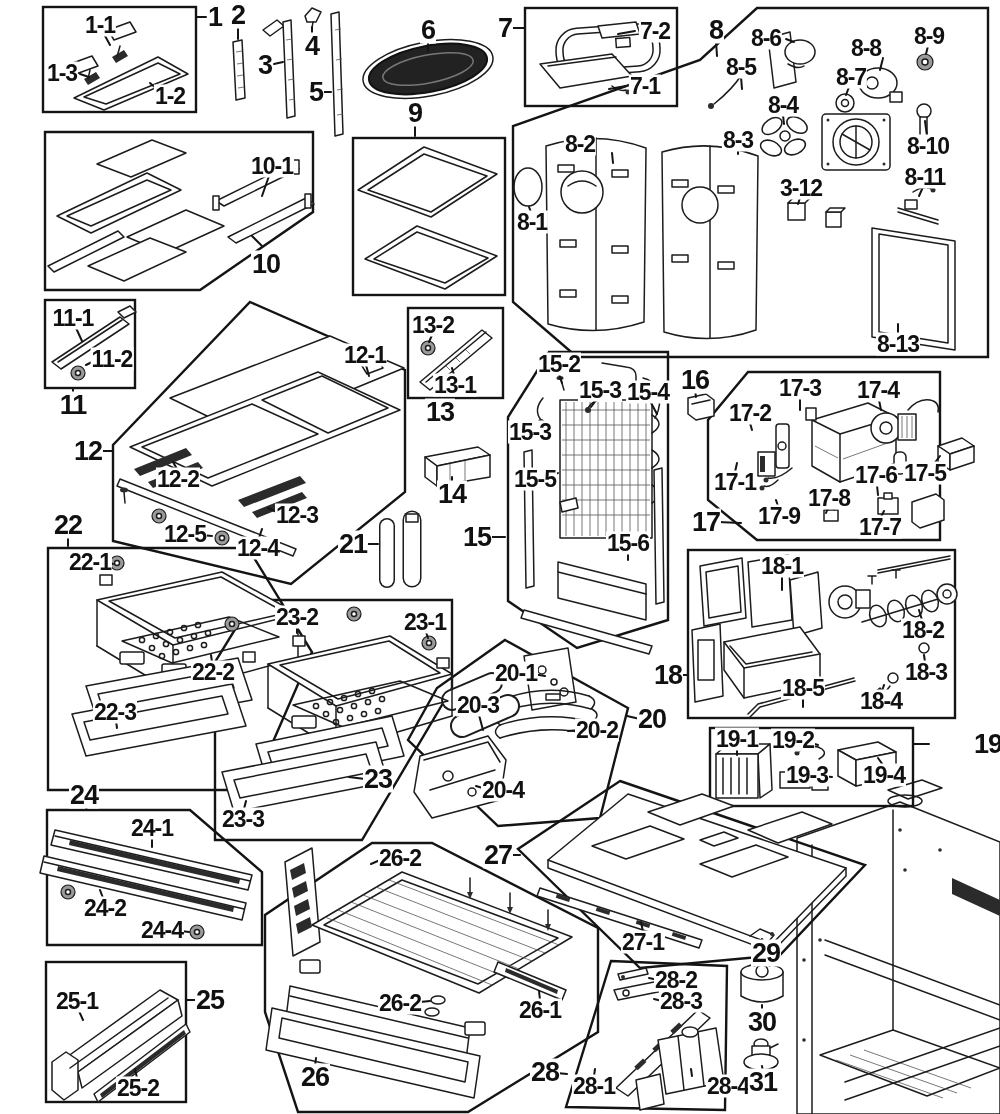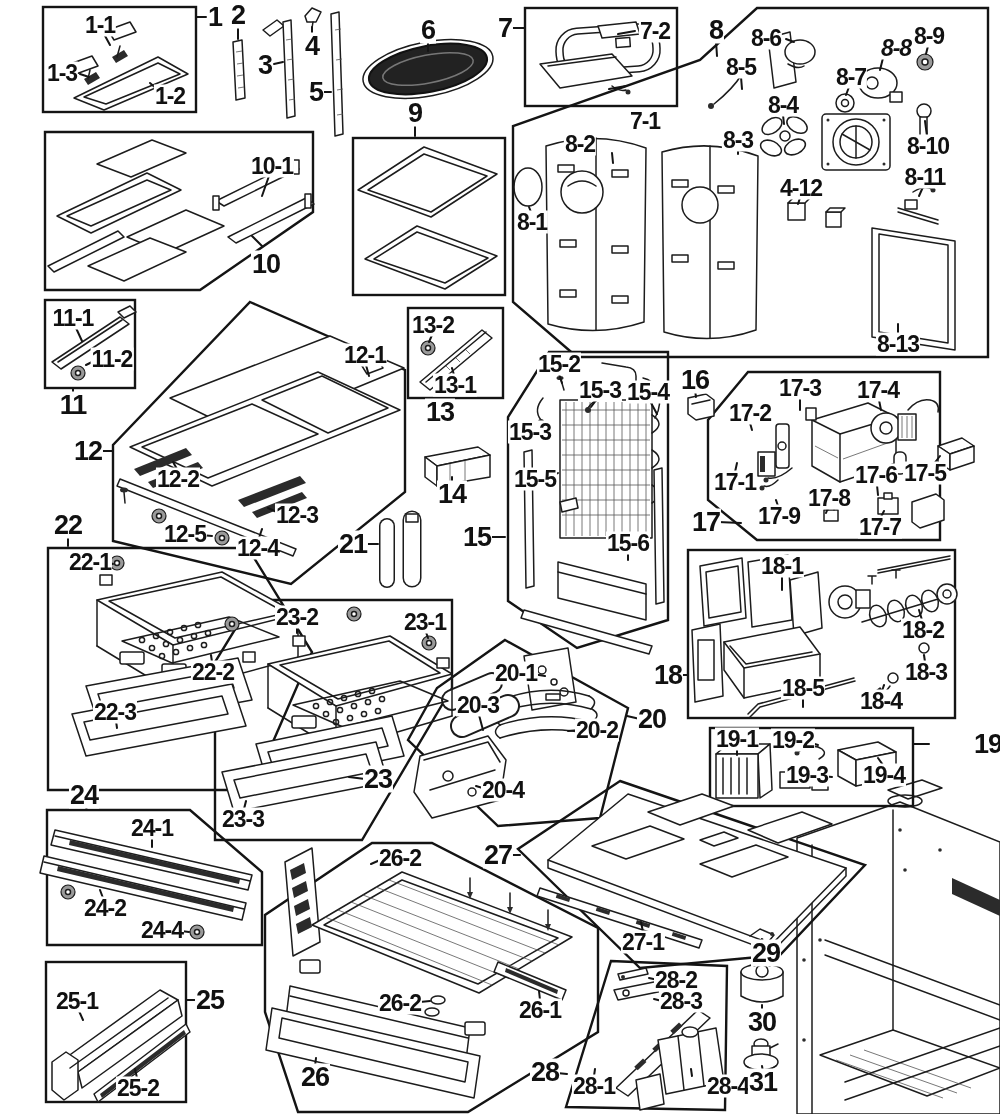--- a/index.html
+++ b/index.html
@@ -711,32 +711,32 @@
       <div class="part-label lbl-sub" style="left: 100px; top: 25px;">1-1</div>
       <div class="part-label lbl-sub" style="left: 62px; top: 73px;">1-3</div>
       <div class="part-label lbl-sub" style="left: 170px; top: 96px;">1-2</div>
       <div class="part-label lbl-main" style="left: 238px; top: 15px;">2</div>
       <div class="part-label lbl-main" style="left: 265px; top: 65px;">3</div>
       <div class="part-label lbl-main" style="left: 312px; top: 46px;">4</div>
       <div class="part-label lbl-main" style="left: 316px; top: 92px;">5</div>
       <div class="part-label lbl-main" style="left: 428px; top: 30px;">6</div>
       <div class="part-label lbl-main" style="left: 505px; top: 28px;">7</div>
       <div class="part-label lbl-sub" style="left: 655px; top: 31px;">7-2</div>
-      <div class="part-label lbl-sub" style="left: 645px; top: 86px; margin-top: 35px;">7-1</div>
+      <div class="part-label lbl-sub" style="left: 645px; top: 86px;">7-1</div>
       <div class="part-label lbl-main" style="left: 716px; top: 30px;">8</div>
       <div class="part-label lbl-sub" style="left: 766px; top: 38px;">8-6</div>
       <div class="part-label lbl-sub" style="left: 741px; top: 67px;">8-5</div>
       <div class="part-label lbl-sub" style="left: 929px; top: 36px;">8-9</div>
-      <div class="part-label lbl-sub" style="left: 896px; top: 48px; font-style: italic;">8-8</div>
+      <div class="part-label lbl-sub" style="left: 866px; top: 48px;">8-8</div>
       <div class="part-label lbl-sub" style="left: 851px; top: 77px;">8-7</div>
       <div class="part-label lbl-sub" style="left: 783px; top: 105px;">8-4</div>
       <div class="part-label lbl-sub" style="left: 738px; top: 140px;">8-3</div>
       <div class="part-label lbl-sub" style="left: 928px; top: 146px;">8-10</div>
       <div class="part-label lbl-sub" style="left: 925px; top: 177px;">8-11</div>
-      <div class="part-label lbl-sub" style="left: 801px; top: 188px;">4-12</div>
+      <div class="part-label lbl-sub" style="left: 801px; top: 188px;">3-12</div>
       <div class="part-label lbl-sub" style="left: 580px; top: 144px;">8-2</div>
       <div class="part-label lbl-sub" style="left: 532px; top: 222px;">8-1</div>
       <div class="part-label lbl-sub" style="left: 898px; top: 344px;">8-13</div>
       <div class="part-label lbl-main" style="left: 415px; top: 113px;">9</div>
       <div class="part-label lbl-sub" style="left: 272px; top: 166px;">10-1</div>
       <div class="part-label lbl-main" style="left: 266px; top: 264px;">10</div>
       <div class="part-label lbl-sub" style="left: 73px; top: 318px;">11-1</div>
       <div class="part-label lbl-sub" style="left: 112px; top: 359px;">11-2</div>
       <div class="part-label lbl-main" style="left: 73px; top: 405px;">11</div>
       <div class="part-label lbl-sub" style="left: 365px; top: 355px;">12-1</div>

